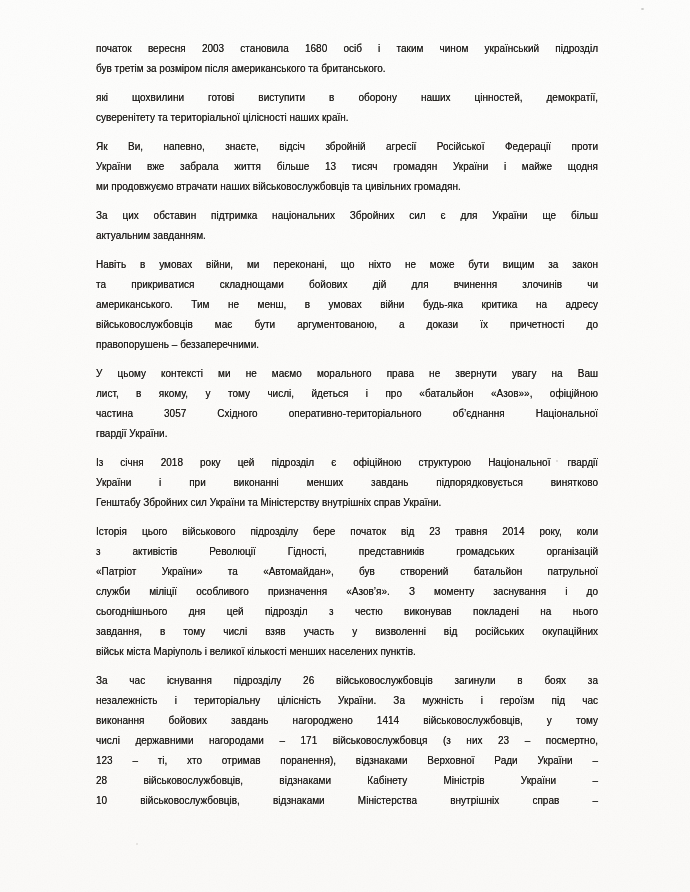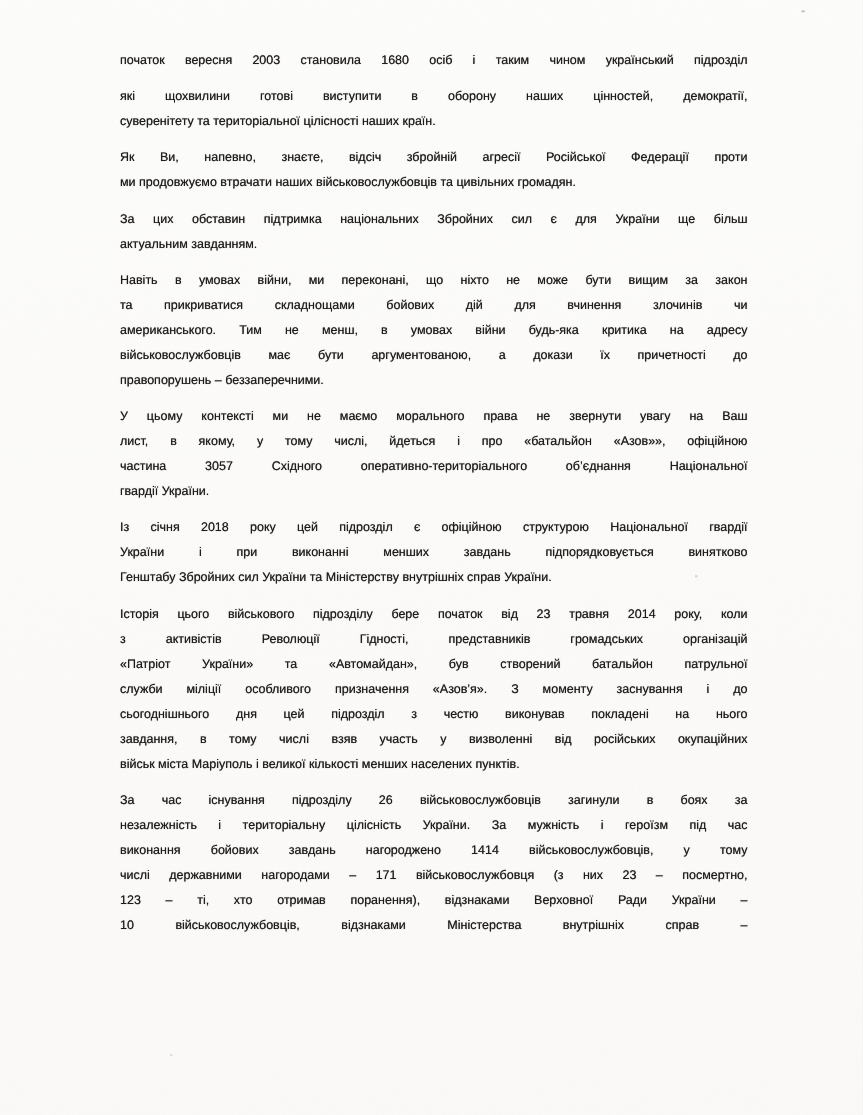--- a/index.html
+++ b/index.html
@@ -67,29 +67,31 @@
   </svg>
 
   <div class="speck s1"></div>
   <div class="speck s2"></div>
   <div class="speck s3"></div>
 
   <div class="text-block">
 
     <div class="para">
       <div class="line">початок вересня 2003 становила 1680 осіб і таким чином український підрозділ</div>
+      <div class="line end">був третім за розміром після американського та британського.</div>
     </div>
 
     <div class="para">
       <div class="line">які щохвилини готові виступити в оборону наших цінностей, демократії,</div>
       <div class="line end">суверенітету та територіальної цілісності наших країн.</div>
     </div>
 
     <div class="para">
       <div class="line">Як Ви, напевно, знаєте, відсіч збройній агресії Російської Федерації проти</div>
+      <div class="line">України вже забрала життя більше 13 тисяч громадян України і майже щодня</div>
       <div class="line end">ми продовжуємо втрачати наших військовослужбовців та цивільних громадян.</div>
     </div>
 
     <div class="para">
       <div class="line">За цих обставин підтримка національних Збройних сил є для України ще більш</div>
       <div class="line end">актуальним завданням.</div>
     </div>
 
     <div class="para">
       <div class="line">Навіть в умовах війни, ми переконані, що ніхто не може бути вищим за закон</div>
@@ -121,17 +123,18 @@
       <div class="line">завдання, в тому числі взяв участь у визволенні від російських окупаційних</div>
       <div class="line end">військ міста Маріуполь і великої кількості менших населених пунктів.</div>
     </div>
 
     <div class="para">
       <div class="line">За час існування підрозділу 26 військовослужбовців загинули в боях за</div>
       <div class="line">незалежність і територіальну цілісність України. За мужність і героїзм під час</div>
       <div class="line">виконання бойових завдань нагороджено 1414 військовослужбовців, у тому</div>
       <div class="line">числі державними нагородами – 171 військовослужбовця (з них 23 – посмертно,</div>
       <div class="line">123 – ті, хто отримав поранення), відзнаками Верховної Ради України –</div>
+      <div class="line">28 військовослужбовців, відзнаками Кабінету Міністрів України –</div>
       <div class="line">10 військовослужбовців, відзнаками Міністерства внутрішніх справ –</div>
     </div>
 
   </div>
 </div>
 
 </body></html>

